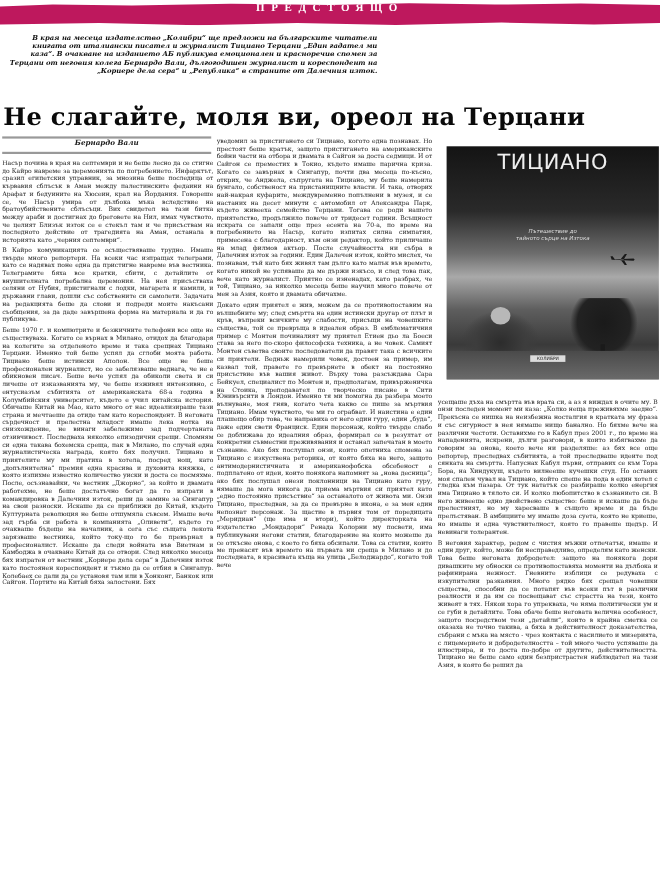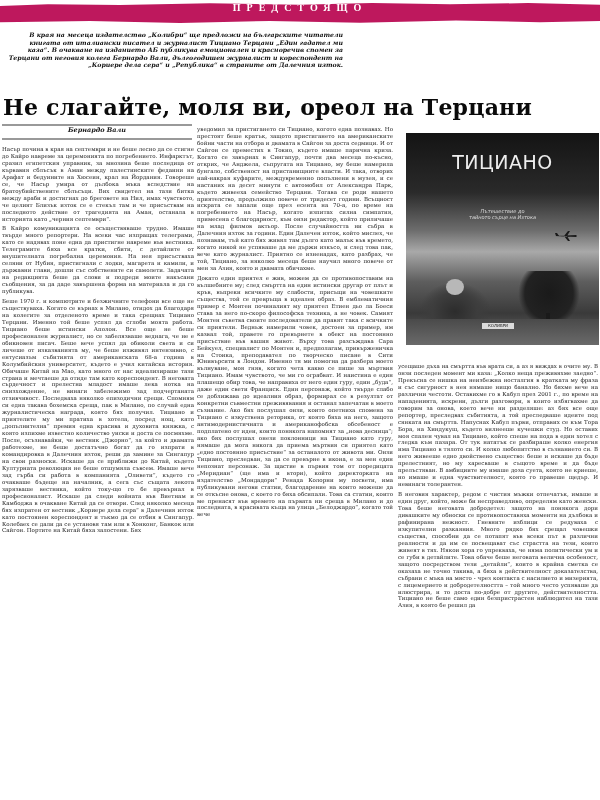--- a/index.html
+++ b/index.html
@@ -43,21 +43,21 @@
   .col p { margin-bottom: 3px; }
   .col1 { left: 2px; top: 146px; width: 192px; height: 654px; overflow: hidden; }
   .col2 { left: 197px; top: 126px; width: 196px; height: 674px; overflow: hidden; }
   .col3 { left: 398px; top: 363px; width: 200px; height: 437px; overflow: hidden; }
 
   .book-cover {
     position: absolute; left: 406px; top: 133px; width: 193px; height: 212px;
     background: linear-gradient(180deg, #141414 0%, #2a2a2a 28%, #6d6d6d 46%, #a9a9a9 56%, #5e5e5e 70%, #3a3a3a 85%, #6a6a6a 100%);
     overflow: hidden;
   }
-  .cover-author { position: absolute; left: 0; top: 20px; width: 100%; text-align: center;
+  .cover-author { position: absolute; left: 0; top: 6px; width: 100%; text-align: center;
     font-family: "DejaVu Sans", sans-serif; color: #eee; font-size: 19px; line-height: 18px; letter-spacing: 0.5px; }
   .cover-title { position: absolute; left: 0; top: 46px; width: 100%; text-align: center;
     font-family: "DejaVu Sans", sans-serif; color: #f2f2f2; font-size: 13px; line-height: 13px; }
   .cover-subtitle { position: absolute; left: 0; top: 75px; width: 100%; text-align: center;
     font-family: "DejaVu Sans", sans-serif; color: #ddd; font-size: 5px; line-height: 6px; font-style: italic; }
   .plane { position: absolute; left: 148px; top: 98px; width: 24px; height: 10px; }
   .tree { position: absolute; left: 112px; top: 138px; width: 62px; height: 56px;
     background: radial-gradient(ellipse at 50% 40%, #1a1a1a 0%, #222 55%, transparent 70%); }
   .trunk { position: absolute; left: 140px; top: 180px; width: 4px; height: 22px; background: #1a1a1a; }
   .figure { position: absolute; left: 14px; top: 150px; width: 70px; height: 52px;

